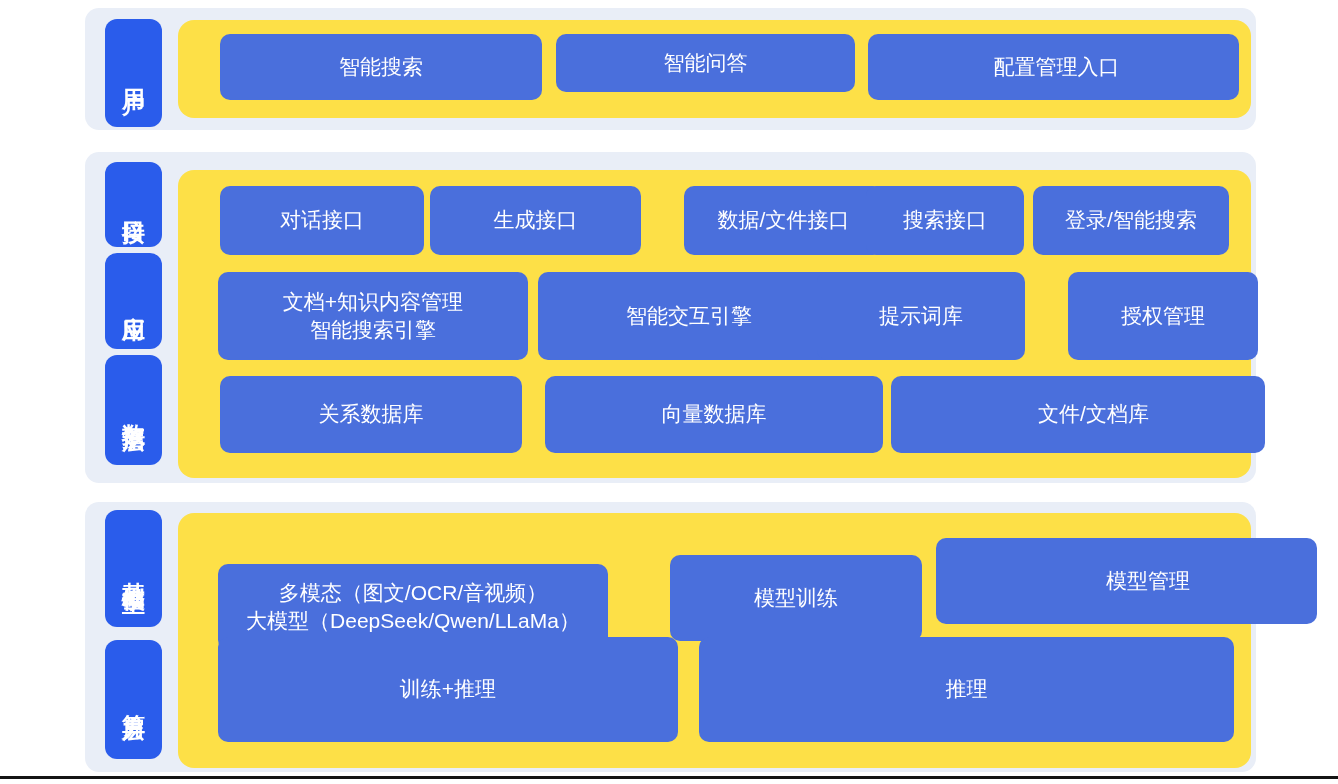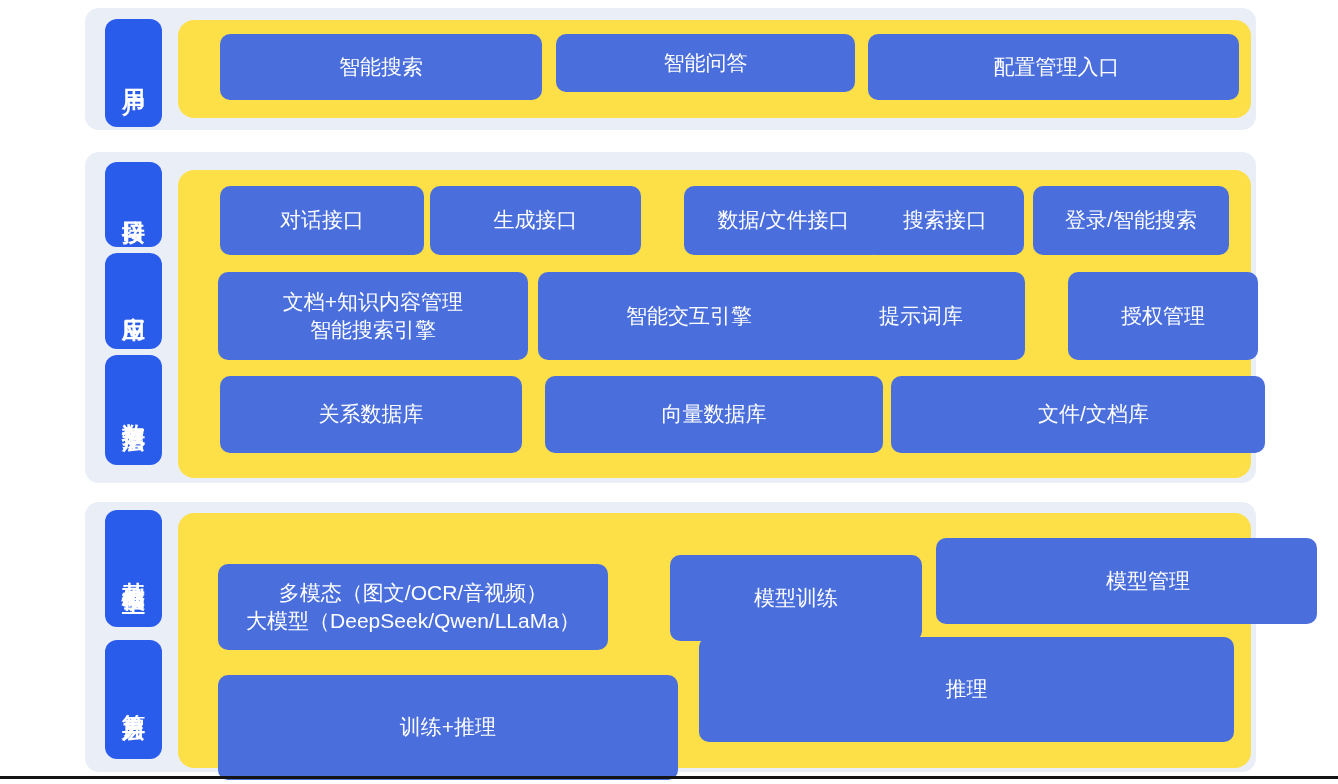--- a/index.html
+++ b/index.html
@@ -103,18 +103,18 @@
   <div class="side-label" style="top:8px;   height:117px;">基础模型</div>
   <div class="side-label" style="top:138px; height:119px;">算力层</div>
 
   <div class="panel" style="top:11px; height:255px;">
 
     <div class="blk" style="left:40px;  top:25px; width:390px; height:86px;margin-top:26px;">多模态（图文/OCR/音视频）
 大模型（DeepSeek/Qwen/LLaMa）</div>
     <div class="blk" style="left:467px; top:42px; width:252px; height:86px;margin-left:25px;">模型训练</div>
     <div class="blk" style="left:758px; top:25px; width:338px; height:86px;padding-left:43px;">模型管理</div>
 
-    <div class="blk" style="left:40px;  top:124px; width:460px; height:105px;margin-top:38px;">训练+推理</div>
+    <div class="blk" style="left:40px;  top:124px; width:460px; height:105px;">训练+推理</div>
     <div class="blk" style="left:521px; top:124px; width:535px; height:105px;">推理</div>
   </div>
 </div>
 
 <div class="bottom-bar"></div>
 
 </body></html>

